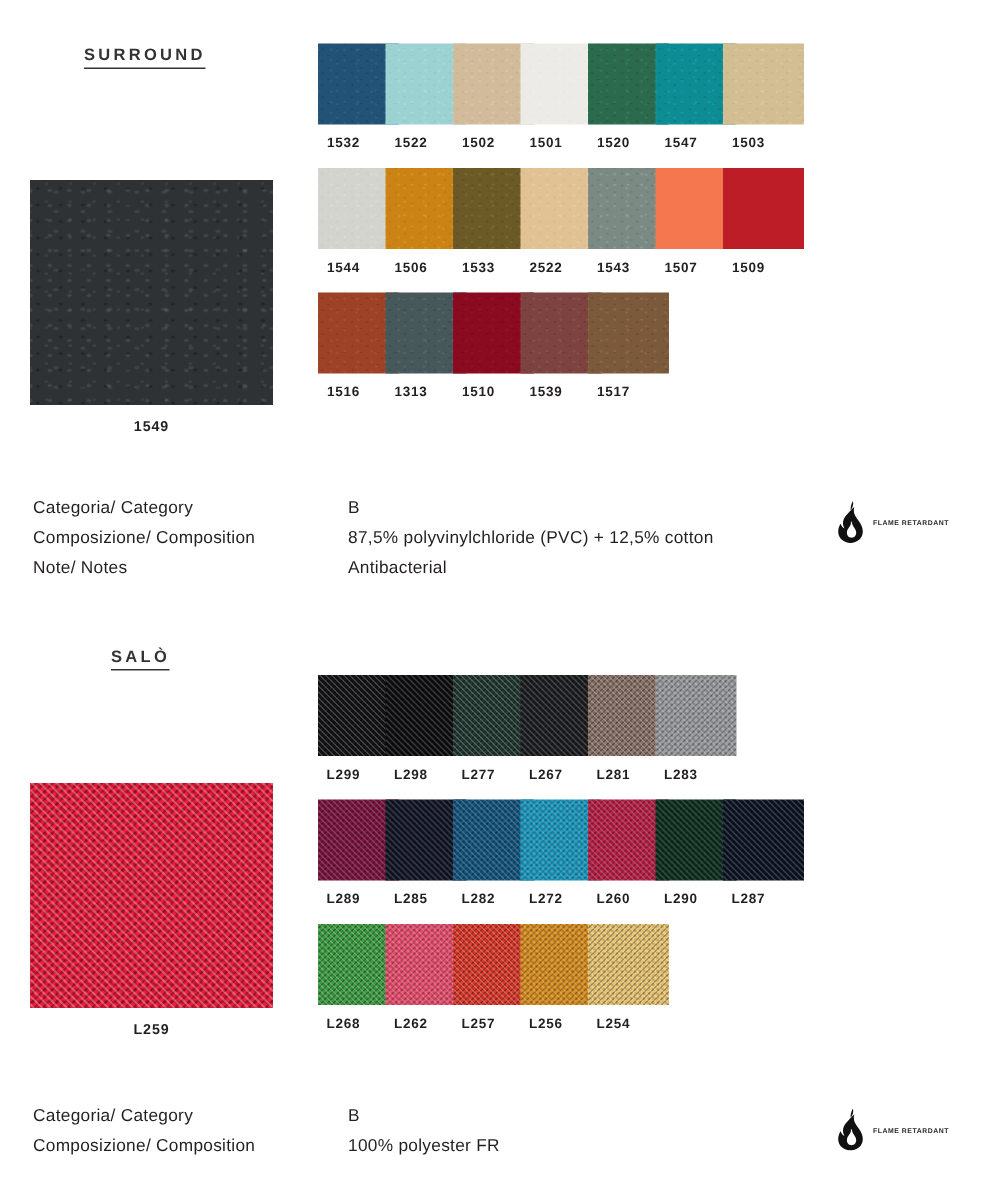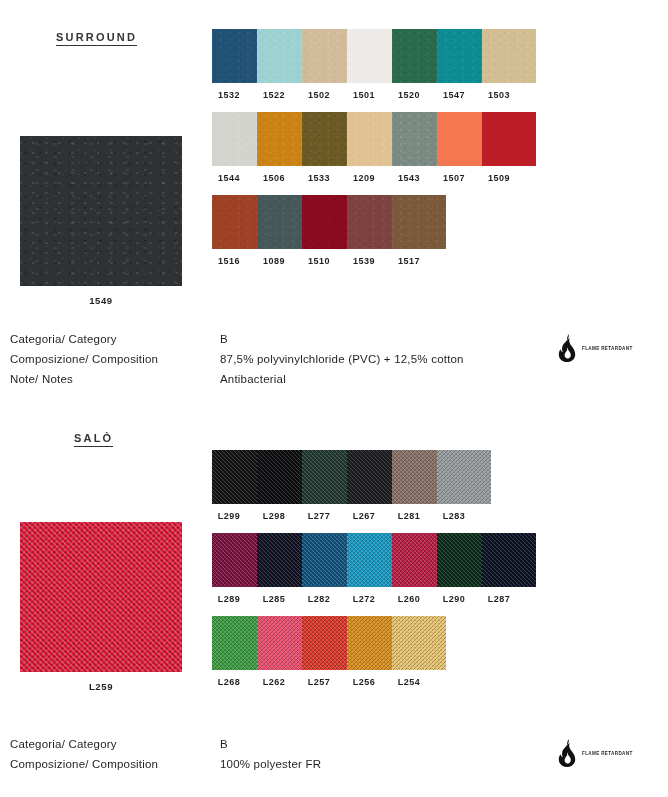--- a/index.html
+++ b/index.html
@@ -123,21 +123,21 @@
       radial-gradient(ellipse 3px 2px at 25% 20%, rgba(255,255,255,.10) 40%, transparent 62%),
       radial-gradient(ellipse 2.4px 1.8px at 68% 45%, rgba(255,255,255,.07) 40%, transparent 62%),
       radial-gradient(ellipse 3.4px 2.2px at 85% 78%, rgba(255,255,255,.08) 40%, transparent 62%),
       radial-gradient(ellipse 2.6px 1.9px at 42% 88%, rgba(0,0,0,.25) 40%, transparent 62%);
     background-size: 13px 10px, 16px 12px, 18px 13px, 15px 11px;
   }
 
   
   .spec {
     position: absolute;
-    left: 10px;
+    left: 22px;
     font-size: 11.5px;
     letter-spacing: .2px;
   }
   .spec-row { display: flex; line-height: 20px; }
   .spec-key { width: 210px; white-space: nowrap; }
   .spec-val { white-space: nowrap; }
 
   
   .fr {
     position: absolute;
@@ -153,21 +153,21 @@
     white-space: nowrap;
   }
 </style>
 </head>
 <body>
 
 <div class="section" style="top:0;height:410px;">
 
   <div class="section-title" style="left:56px; top:31px;">SURROUND</div>
 
-  <div class="hero-wrap" style="left:20px; top:136px;">
+  <div class="hero-wrap" style="left:20px; top:120px;">
     <div class="hero-swatch tex-leather-hero" style="background:#2e3234;"></div>
     <div class="hero-label">1549</div>
   </div>
 
   <div class="grid" style="top:29px;">
 
     <div class="grid-row">
       <div class="cell">
         <div class="chip tex-leather" style="background:#225377;"></div>
         <div class="chip-label">1532</div>
@@ -206,21 +206,21 @@
       <div class="cell">
         <div class="chip tex-leather" style="background:#cc8316;"></div>
         <div class="chip-label">1506</div>
       </div>
       <div class="cell">
         <div class="chip tex-leather" style="background:#6b5a25;"></div>
         <div class="chip-label">1533</div>
       </div>
       <div class="cell">
         <div class="chip tex-leather" style="background:#e0c295;"></div>
-        <div class="chip-label">1209</div>
+        <div class="chip-label">2522</div>
       </div>
       <div class="cell">
         <div class="chip tex-leather" style="background:#7b8a83;"></div>
         <div class="chip-label">1543</div>
       </div>
       <div class="cell">
         <div class="chip" style="background:#f4774f;"></div>
         <div class="chip-label">1507</div>
       </div>
       <div class="cell">
@@ -229,21 +229,21 @@
       </div>
     </div>
 
     <div class="grid-row">
       <div class="cell">
         <div class="chip tex-leather" style="background:#9d4226;"></div>
         <div class="chip-label">1516</div>
       </div>
       <div class="cell">
         <div class="chip tex-leather" style="background:#47585a;"></div>
-        <div class="chip-label">1089</div>
+        <div class="chip-label">1313</div>
       </div>
       <div class="cell">
         <div class="chip tex-leather" style="background:#8a0a20;"></div>
         <div class="chip-label">1510</div>
       </div>
       <div class="cell">
         <div class="chip tex-leather" style="background:#7d4340;"></div>
         <div class="chip-label">1539</div>
       </div>
       <div class="cell">

